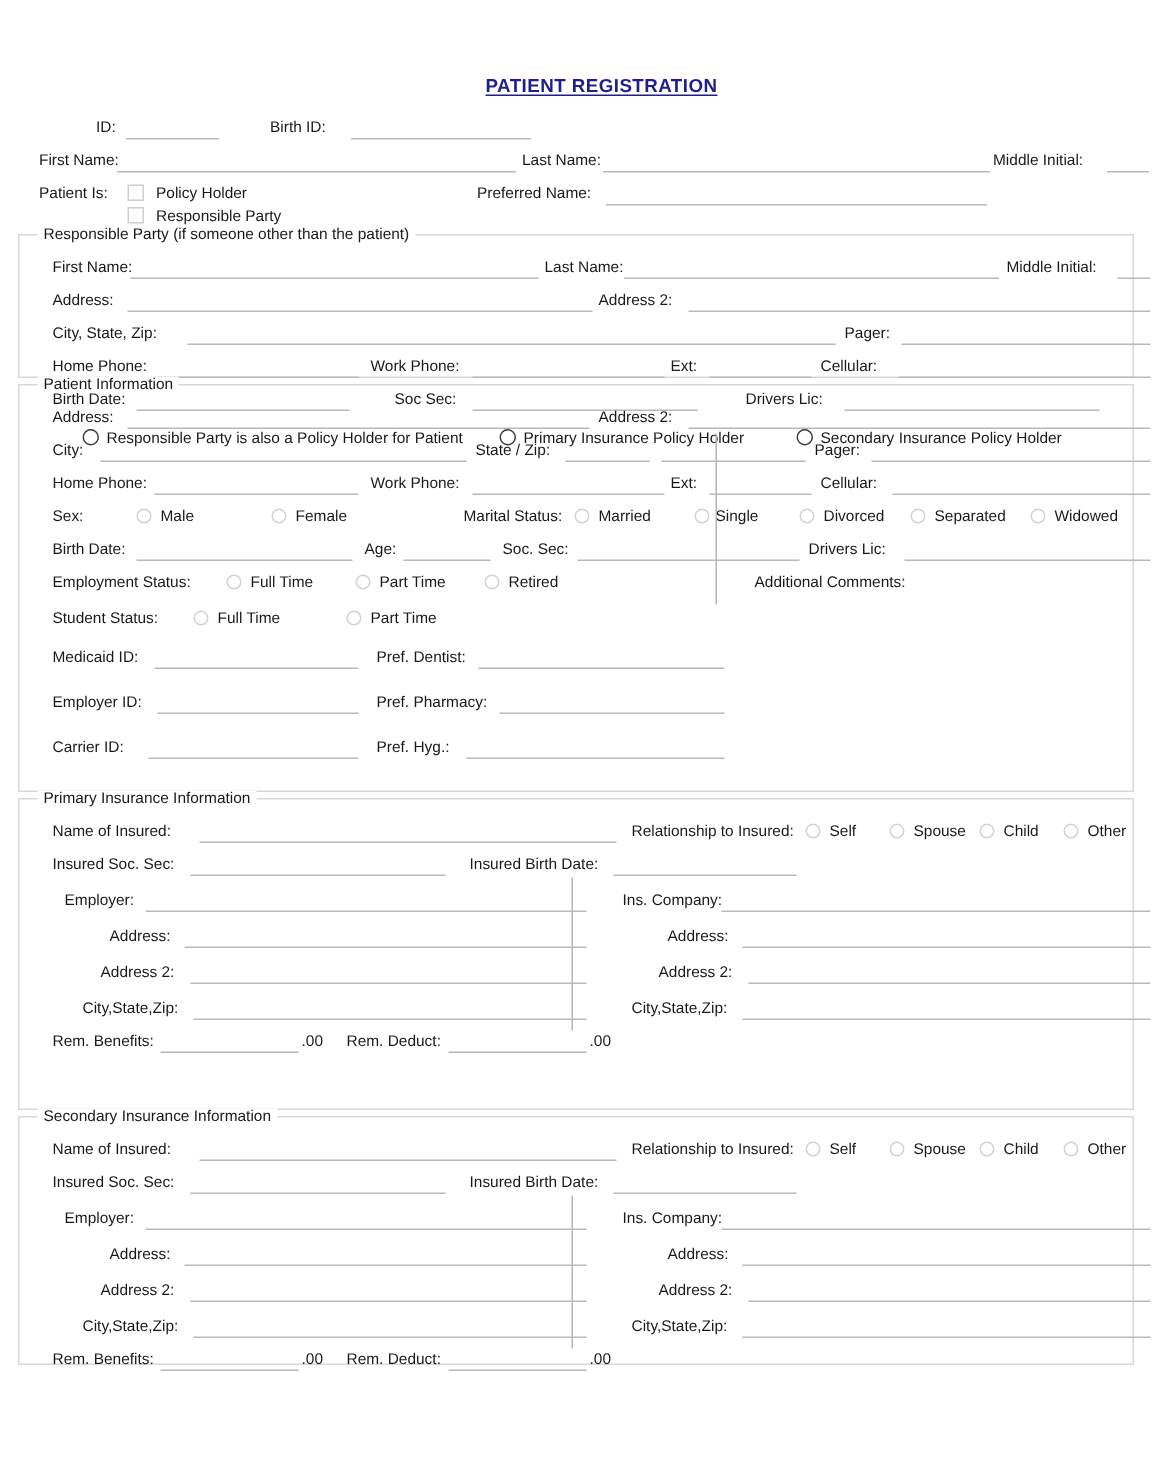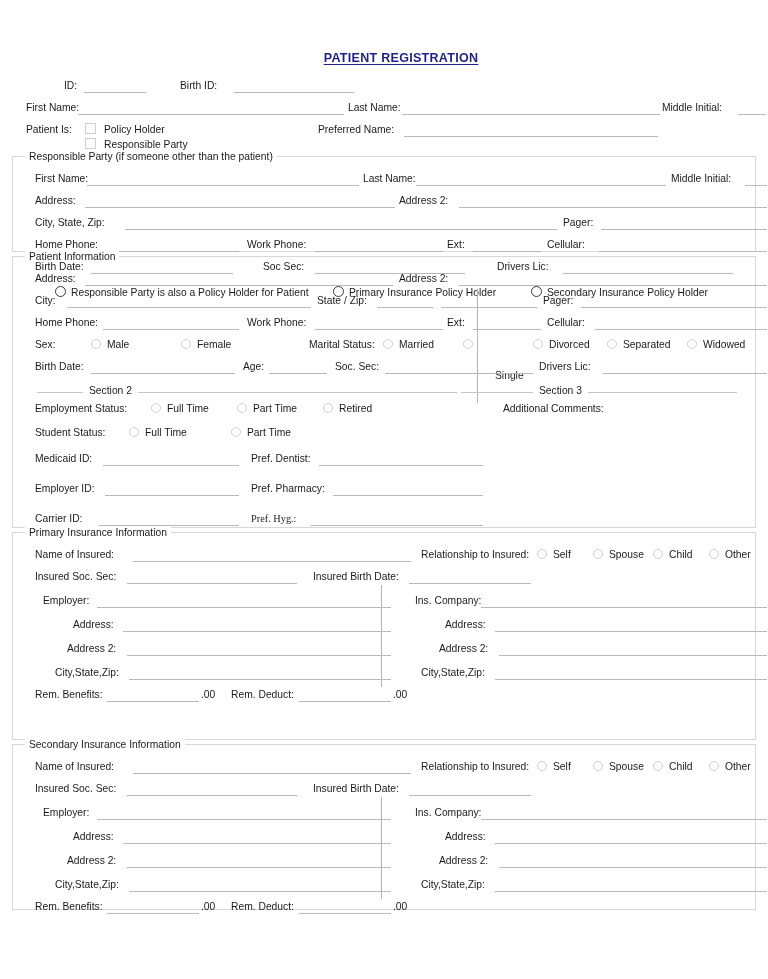--- a/index.html
+++ b/index.html
@@ -271,47 +271,41 @@
       <span class="lbl" style="left:12px;">Sex:</span>
       <span class="rdo" style="left:68px;"></span>
       <span class="lbl" style="left:84px;">Male</span>
       <span class="rdo" style="left:158px;"></span>
       <span class="lbl" style="left:174px;">Female</span>
 
       <span class="lbl" style="left:286px;">Marital Status:</span>
       <span class="rdo" style="left:360px;"></span>
       <span class="lbl" style="left:376px;">Married</span>
       <span class="rdo" style="left:440px;"></span>
-      <span class="lbl" style="left:472px;margin-top:31px;">Single</span>
+      <span class="lbl" style="left:454px;">Single</span>
       <span class="rdo" style="left:510px;"></span>
       <span class="lbl" style="left:526px;">Divorced</span>
       <span class="rdo" style="left:584px;"></span>
       <span class="lbl" style="left:600px;">Separated</span>
       <span class="rdo" style="left:664px;"></span>
       <span class="lbl" style="left:680px;">Widowed</span>
     </div>
 
     <div class="row">
       <span class="lbl" style="left:12px;">Birth Date:</span>
       <span class="line" style="left:68px; width:144px;"></span>
       <span class="lbl" style="left:220px;">Age:</span>
       <span class="line" style="left:246px; width:58px;"></span>
       <span class="lbl" style="left:312px;">Soc. Sec:</span>
       <span class="line" style="left:362px; width:148px;"></span>
       <span class="lbl" style="left:516px;">Drivers Lic:</span>
       <span class="line" style="left:580px; width:164px;"></span>
     </div>
 
 
-    <div class="sec-head" style="margin-top:6px;">
-      <span class="sec-rule" style="left:14px; width:420px;"></span>
-      <span class="sec-label" style="left:60px;">Section 2</span>
-      <span class="sec-rule" style="left:438px; width:276px;"></span>
-      <span class="sec-label" style="left:510px;">Section 3</span>
-    </div>
 
     <div class="vdiv" style="left:464px; top:32px; height:114px;"></div>
 
     <div style="position:relative;">
 
       <div class="row">
         <span class="lbl" style="left:12px;">Employment Status:</span>
         <span class="rdo" style="left:128px;"></span>
         <span class="lbl" style="left:144px;">Full Time</span>
         <span class="rdo" style="left:214px;"></span>
@@ -340,21 +334,21 @@
       <div class="row" style="margin-top:8px;">
         <span class="lbl" style="left:12px;">Employer ID:</span>
         <span class="line" style="left:82px; width:134px;"></span>
         <span class="lbl" style="left:228px;">Pref. Pharmacy:</span>
         <span class="line" style="left:310px; width:150px;"></span>
       </div>
 
       <div class="row" style="margin-top:8px;">
         <span class="lbl" style="left:12px;">Carrier ID:</span>
         <span class="line" style="left:76px; width:140px;"></span>
-        <span class="lbl" style="left:228px;font-family:Liberation Serif, serif;">Pref. Hyg.:</span>
+        <span class="lbl" style="left:228px;">Pref. Hyg.:</span>
         <span class="line" style="left:288px; width:172px;"></span>
       </div>
     </div>
   </div>
 
   <div class="group" style="height:208px; margin-top:4px;">
     <span class="group-title">Primary Insurance Information</span>
 
     <div class="vdiv" style="left:368px; top:52px; height:102px;"></div>
 

